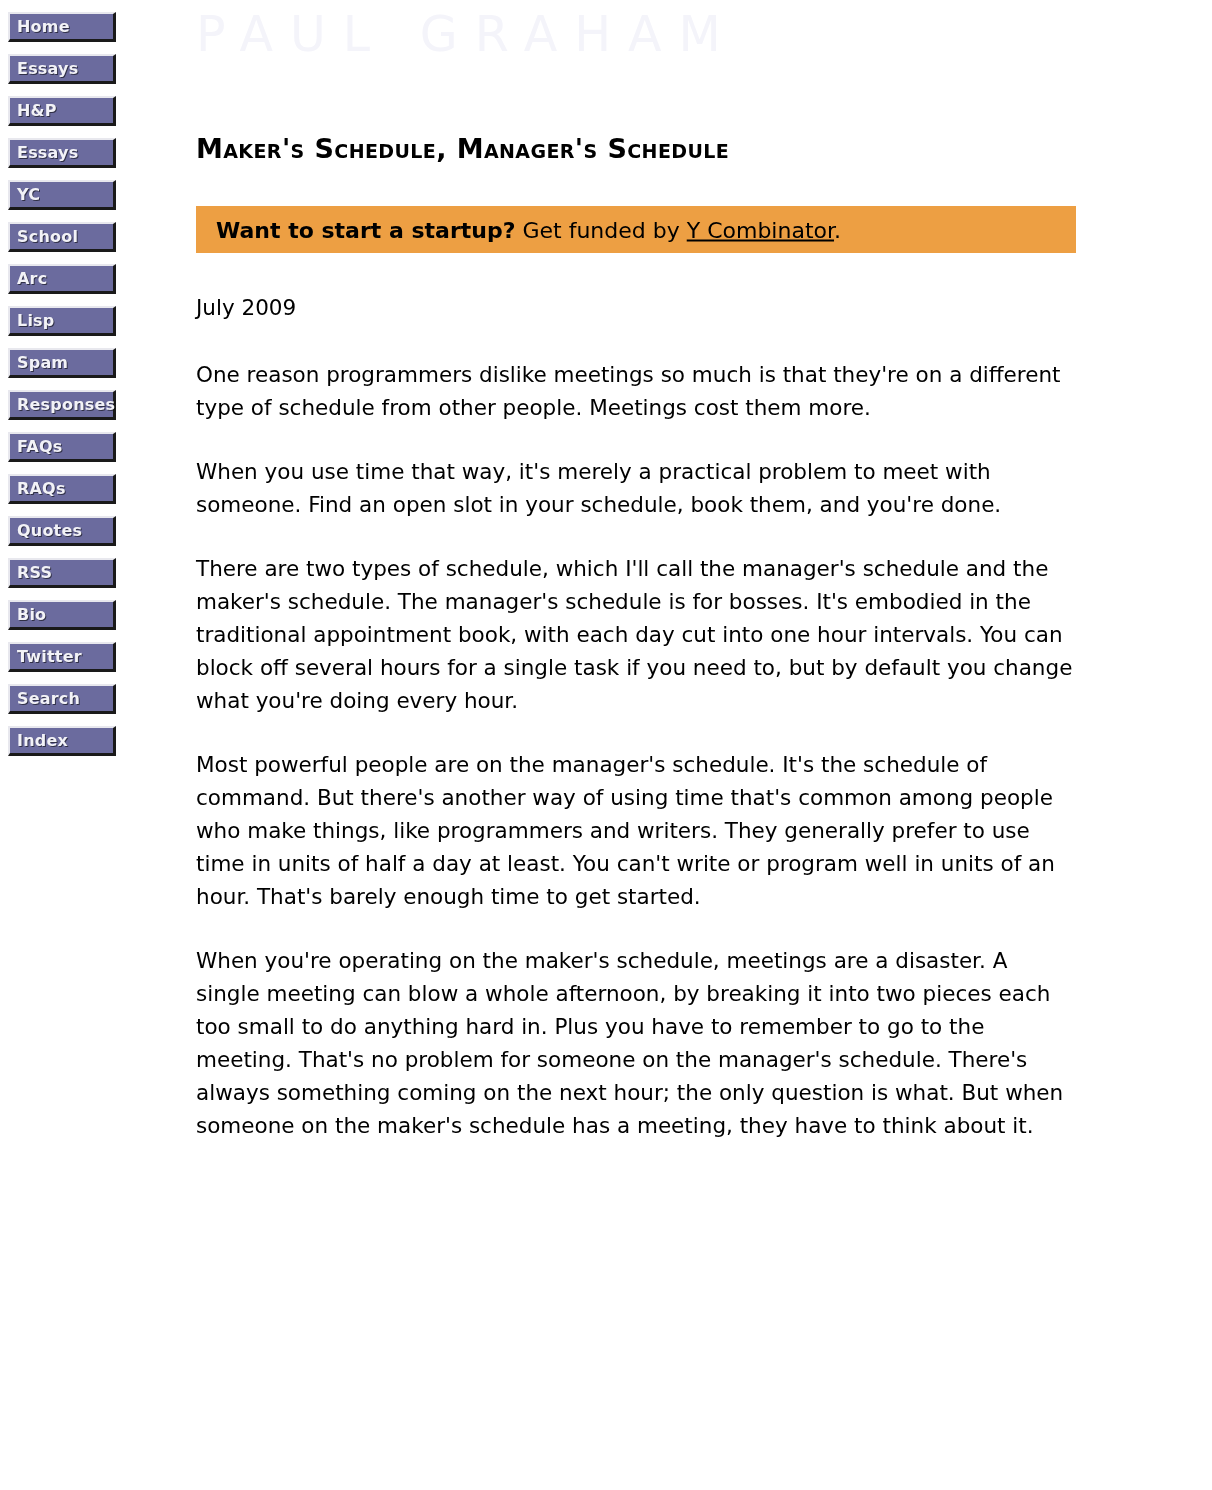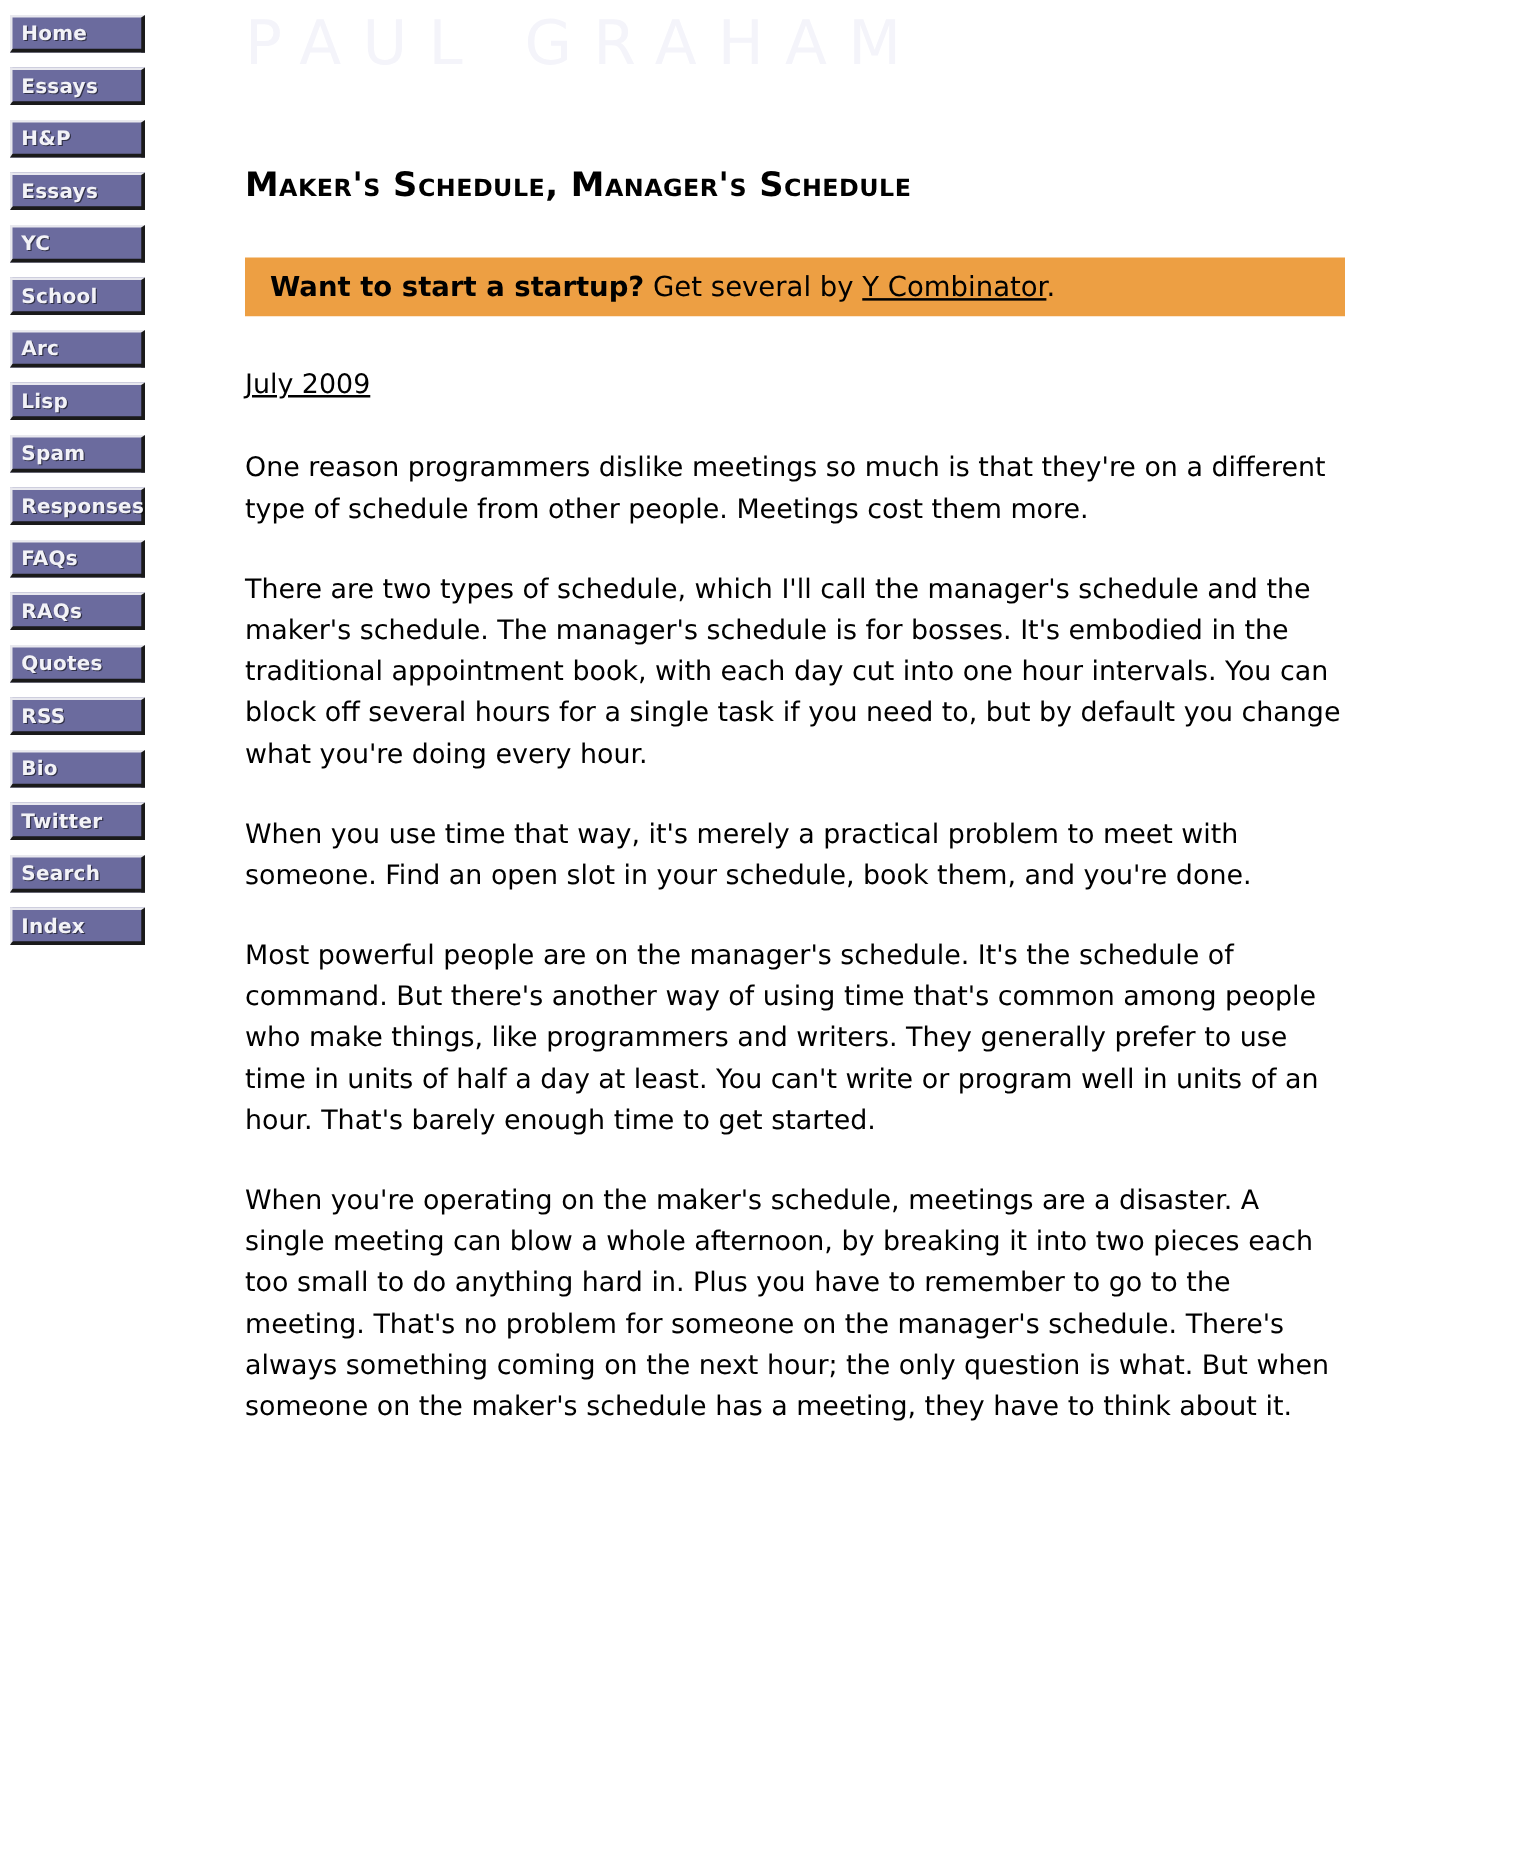--- a/index.html
+++ b/index.html
@@ -125,21 +125,20 @@
     font-size: 21.5px;
     line-height: 33px;
     color: #000000;
   }
   #body-text p {
     margin: 0 0 31px 0;
     padding: 0;
   }
   #body-text p.date-line {
     margin-bottom: 34px;
-    text-decoration: underline;
   }
 </style>
 </head>
 <body>
 
 <nav id="sidebar">
     <a class="nav-btn" href="#">
       <span class="nav-label">Home</span>
     </a>
     <a class="nav-btn" href="#">
@@ -196,26 +195,26 @@
   </nav>
 
 <div id="watermark">PAUL GRAHAM</div>
 
 <main id="content">
 
   <h1 id="essay-title">Maker's Schedule, Manager's Schedule</h1>
 
   <div id="yc-banner">
     <div class="banner-text">
-      <span class="banner-strong">Want to start a startup?</span><span> Get several by </span><a class="yc-link" href="#">Y Combinator</a><span>.</span>
+      <span class="banner-strong">Want to start a startup?</span><span> Get funded by </span><a class="yc-link" href="#">Y Combinator</a><span>.</span>
     </div>
   </div>
 
   <article id="body-text">
     <p class="date-line">July 2009</p>
   <p>One reason programmers dislike meetings so much is that they're on a different type of schedule from other people. Meetings cost them more.</p>
+      <p>When you use time that way, it's merely a practical problem to meet with someone. Find an open slot in your schedule, book them, and you're done.</p>
       <p>There are two types of schedule, which I'll call the manager's schedule and the maker's schedule. The manager's schedule is for bosses. It's embodied in the traditional appointment book, with each day cut into one hour intervals. You can block off several hours for a single task if you need to, but by default you change what you're doing every hour.</p>
-      <p>When you use time that way, it's merely a practical problem to meet with someone. Find an open slot in your schedule, book them, and you're done.</p>
       <p>Most powerful people are on the manager's schedule. It's the schedule of command. But there's another way of using time that's common among people who make things, like programmers and writers. They generally prefer to use time in units of half a day at least. You can't write or program well in units of an hour. That's barely enough time to get started.</p>
       <p>When you're operating on the maker's schedule, meetings are a disaster. A single meeting can blow a whole afternoon, by breaking it into two pieces each too small to do anything hard in. Plus you have to remember to go to the meeting. That's no problem for someone on the manager's schedule. There's always something coming on the next hour; the only question is what. But when someone on the maker's schedule has a meeting, they have to think about it.</p>
     </article>
 
 </main>
 
 </body></html>

